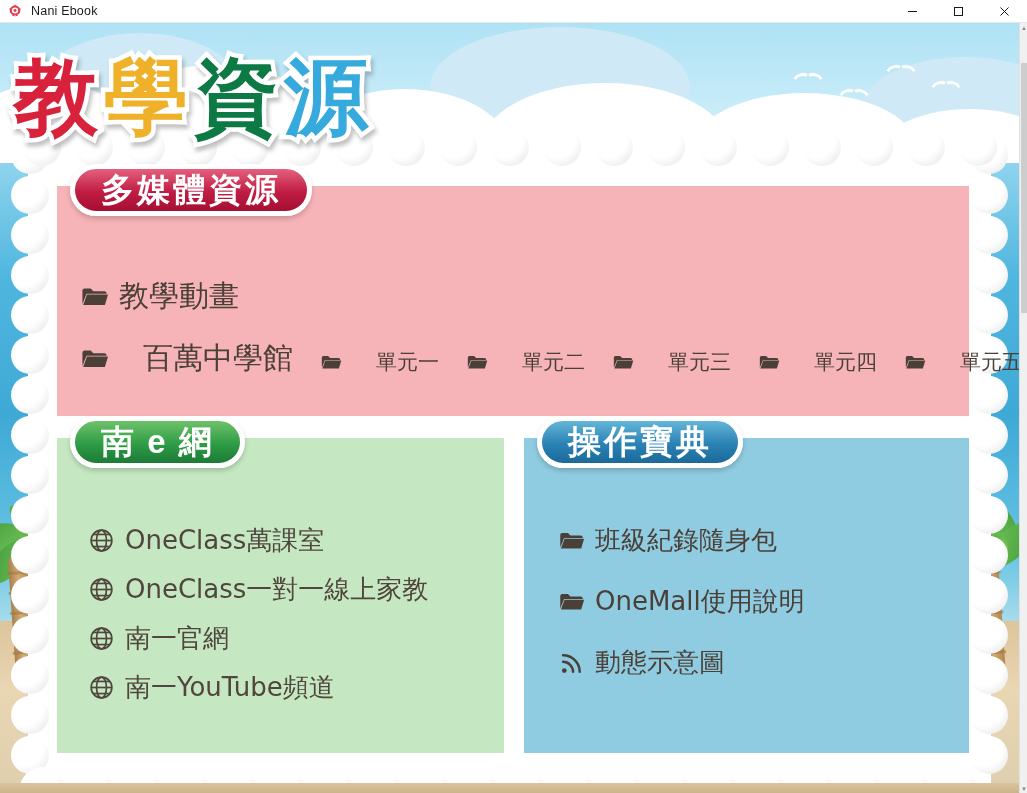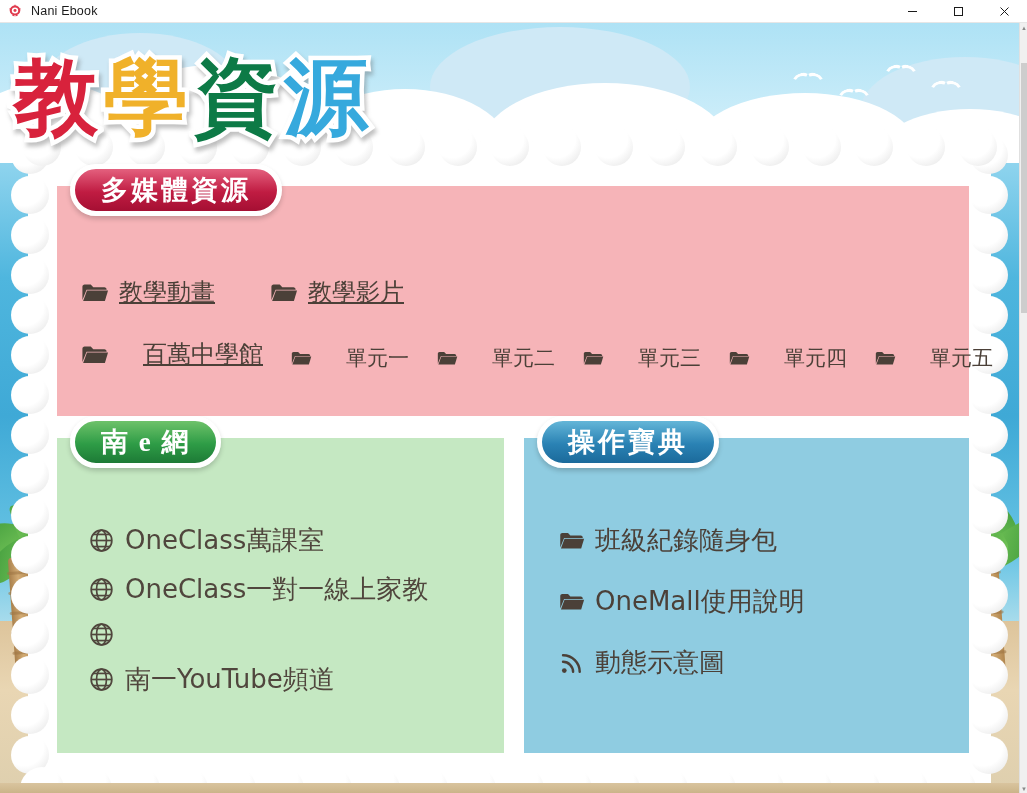--- a/index.html
+++ b/index.html
@@ -96,37 +96,37 @@
   .panel{ position:absolute; }
   #panel-media{ left:57px; top:163px; width:912px; height:230px; background:#f6b4b8; }
   #panel-nanie{ left:57px; top:415px; width:447px; height:315px; background:#c5e8c2; }
   #panel-guide{ left:524px; top:415px; width:445px; height:315px; background:#8fcce1; }
 
   .pill{
     position:absolute; left:13px; top:-22px;
     display:flex; align-items:center; justify-content:center;
     padding:0 26px; height:52px;
     border:5px solid #ffffff; border-radius:28px;
-    color:#ffffff; font-size:27px; font-weight:bold; letter-spacing:3px;
-    font-family:Liberation Serif, serif;
+    color:#ffffff; font-size:33px; font-weight:bold; letter-spacing:3px;
+    font-family:Liberation Sans, sans-serif;
     box-shadow:0 3px 5px rgba(0,0,0,.18);
     white-space:nowrap;
   }
   #pill-media{ background:linear-gradient(#e4607e 0%,#c01c42 55%,#a50f33 100%); }
   #pill-nanie{ background:linear-gradient(#6ec26a 0%,#2e9c46 55%,#1d7a36 100%); letter-spacing:2px;}
   #pill-guide{ background:linear-gradient(#64b6d8 0%,#2a82b4 55%,#1b6a9b 100%); }
 
   
   .row{ position:absolute; display:flex; align-items:center; }
   .link{ display:flex; align-items:center; cursor:pointer; color:#4b4038;
          font-family:"DejaVu Sans","Liberation Sans",sans-serif; white-space:nowrap;}
   .link .ico{ flex:none; display:inline-flex; align-items:center; justify-content:center; }
   .link .lbl{ margin-left:10px; }
 
-  .big   .lbl{ font-size:24px;text-decoration:underline; }
+  .big   .lbl{ font-size:30px; }
   .big   .ico{ width:29px; height:29px; }
   .small .lbl{ font-size:21px; }
   .small .ico{ width:22px; height:22px; }
   .mid   .lbl{ font-size:26px; }
   .mid   .ico{ width:27px; height:27px; }
 
   #media-row1{ left:80px; top:253px; gap:54px; }
   #media-row2{ left:80px; top:315px; gap:27px; align-items:baseline;}
   #media-row2 .link{ align-items:center;gap:24px; }
 
@@ -324,29 +324,20 @@
   <div class="row big" id="media-row1">
     <div class="link">
       <span class="ico">
         <svg viewBox="0 0 24 24" width="100%" height="100%">
             <path d="M2 7.2c0-1 .8-1.8 1.8-1.8h5.1l2.1 2.2h9.2c1 0 1.8.8 1.8 1.8v.4H5.4L2 18.2z" fill="#4b4038"></path>
             <path d="M5.8 10.4h17.4L20.6 19H2.6z" fill="#4b4038"></path>
           </svg>
       </span>
       <span class="lbl">教學動畫</span>
     </div>
-    <div class="link">
-      <span class="ico">
-        <svg viewBox="0 0 24 24" width="100%" height="100%">
-            <path d="M2 7.2c0-1 .8-1.8 1.8-1.8h5.1l2.1 2.2h9.2c1 0 1.8.8 1.8 1.8v.4H5.4L2 18.2z" fill="#4b4038"></path>
-            <path d="M5.8 10.4h17.4L20.6 19H2.6z" fill="#4b4038"></path>
-          </svg>
-      </span>
-      <span class="lbl">教學影片</span>
-    </div>
   </div>
 
   <div class="row" id="media-row2">
     <div class="link big">
       <span class="ico">
         <svg viewBox="0 0 24 24" width="100%" height="100%">
             <path d="M2 7.2c0-1 .8-1.8 1.8-1.8h5.1l2.1 2.2h9.2c1 0 1.8.8 1.8 1.8v.4H5.4L2 18.2z" fill="#4b4038"></path>
             <path d="M5.8 10.4h17.4L20.6 19H2.6z" fill="#4b4038"></path>
           </svg>
       </span>
@@ -440,20 +431,21 @@
     <div class="link mid">
       <span class="ico">
         <svg viewBox="0 0 24 24" width="100%" height="100%" fill="none" stroke="#50463d" stroke-width="1.5">
           <circle cx="12" cy="12" r="9.2"></circle>
             <ellipse cx="12" cy="12" rx="4.4" ry="9.2"></ellipse>
           <line x1="2.8" y1="12" x2="21.2" y2="12"></line>
             <line x1="4.4" y1="6.6" x2="19.6" y2="6.6"></line>
             <line x1="4.4" y1="17.4" x2="19.6" y2="17.4"></line>
         </svg>
       </span>
+      <span class="lbl">南一官網</span>
     </div>
     <div class="link mid">
       <span class="ico">
         <svg viewBox="0 0 24 24" width="100%" height="100%" fill="none" stroke="#50463d" stroke-width="1.5">
           <circle cx="12" cy="12" r="9.2"></circle>
             <ellipse cx="12" cy="12" rx="4.4" ry="9.2"></ellipse>
           <line x1="2.8" y1="12" x2="21.2" y2="12"></line>
             <line x1="4.4" y1="6.6" x2="19.6" y2="6.6"></line>
             <line x1="4.4" y1="17.4" x2="19.6" y2="17.4"></line>
         </svg>

